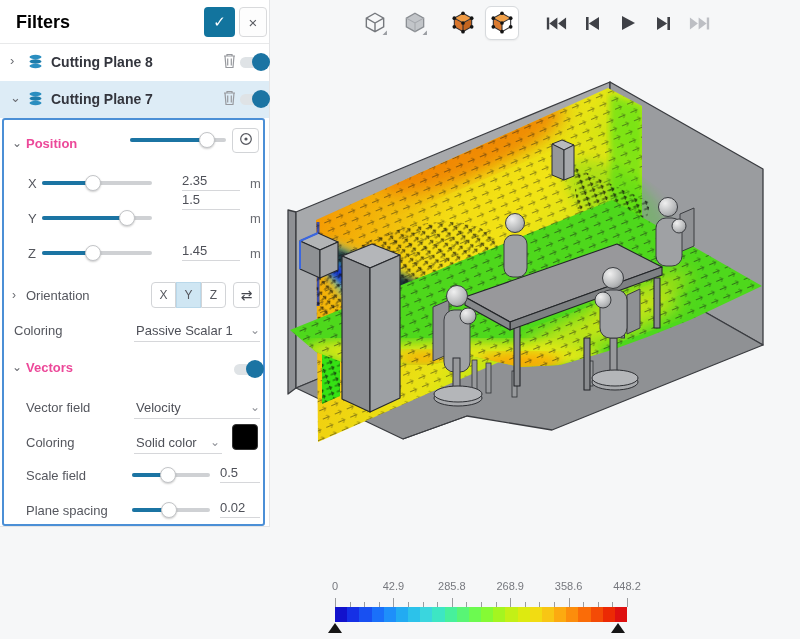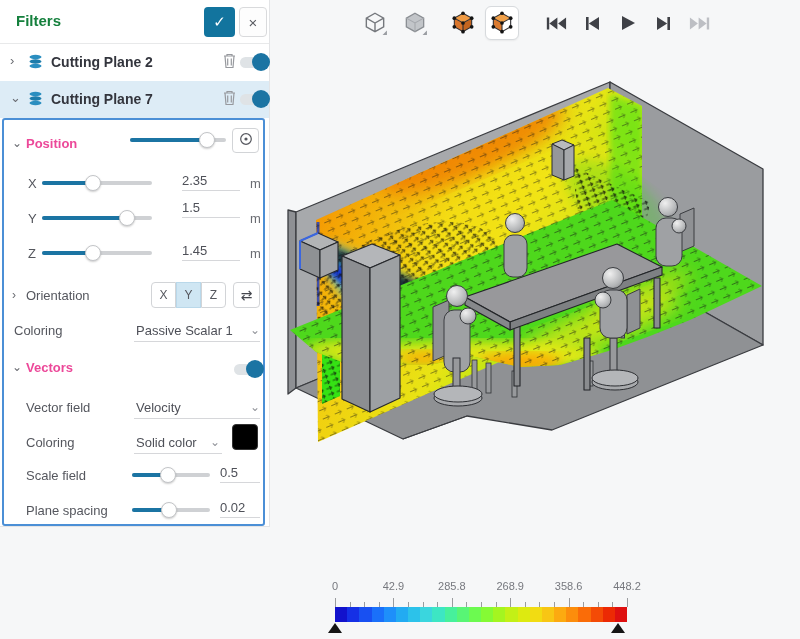--- a/index.html
+++ b/index.html
@@ -5,21 +5,21 @@
   * { margin:0; padding:0; box-sizing:border-box; }
   html,body { width:800px; height:639px; overflow:hidden; background:#f6f7f8;
     font-family:"Liberation Sans", sans-serif; color:#4e5058; }
   .app { position:relative; width:800px; height:639px; }
 
   
   .panel { position:absolute; left:0; top:0; width:270px; height:527px; background:#fff;
     border-right:1px solid #e3e4e6; border-bottom:1px solid #e3e4e6; }
   .panel-header { position:absolute; left:0; top:0; width:100%; height:44px;
     border-bottom:1px solid #e8e9ea; }
-  .panel-title { position:absolute; left:16px; top:12px; font-size:15px; font-weight:bold; color:#15803d; }
+  .panel-title { position:absolute; left:16px; top:12px; font-size:18px; font-weight:bold; color:#000000; }
   .btn-apply { position:absolute; left:204px; top:7px; width:31px; height:30px; border:none;
     border-radius:4px; background:#12749e; color:#fff; font-size:15px; cursor:pointer; }
   .btn-close { position:absolute; left:239px; top:7px; width:28px; height:30px;
     border:1px solid #d9dadc; border-radius:4px; background:#fdfdfd; color:#5a5c62; font-size:15px; cursor:pointer; }
 
   .filter-row { position:absolute; left:0; width:100%; height:37px; }
   .filter-row.selected { background:#ddecf6; }
   .chev { position:absolute; left:10px; top:9px; font-size:13px; color:#6a6c72; width:12px; }
   .plane-ico { position:absolute; left:27px; top:9px; }
   .fname { position:absolute; left:51px; top:10px; font-size:14px; font-weight:bold; color:#33353d; }
@@ -96,21 +96,21 @@
       </button>
     </div>
 
     <div class="filter-row" style="top:44px;">
       <span class="chev">›</span>
       <svg class="plane-ico" width="17" height="17" viewBox="0 0 17 17">
         <ellipse cx="8.5" cy="4" rx="6" ry="2.2" fill="#2a8ec0"></ellipse>
         <ellipse cx="8.5" cy="8.5" rx="6" ry="2.2" fill="#1d7cab"></ellipse>
         <ellipse cx="8.5" cy="13" rx="6" ry="2.2" fill="#2a8ec0"></ellipse>
       </svg>
-      <span class="fname">Cutting Plane 2</span>
+      <span class="fname">Cutting Plane 8</span>
       <button class="trash-btn">
         <svg width="15" height="17" viewBox="0 0 15 17">
           <path d="M2,4 h11 M5,4 V2.5 h5 V4 M3,4 l1,11.5 h7 L12,4 M5.7,6.5 v7 M9.3,6.5 v7" stroke="#97999e" stroke-width="1.2" fill="none"></path>
         </svg>
       </button>
       <span class="tg">
           <i></i>
         </span>
     </div>
 
@@ -156,21 +156,21 @@
       </div>
       <span class="valbox" style="left:178px; top:53px; width:58px;">2.35</span>
       <span class="unit" style="left:246px; top:56px;">m</span>
 
       <span class="lbl" style="left:24px; top:91px;">Y</span>
       <div class="sl" style="left:38px; top:90px; width:110px;">
         <div class="track"></div>
           <div class="fill" style="width:77%"></div>
           <div class="thumb" style="left:77%"></div>
       </div>
-      <span class="valbox" style="left:178px; top:80px; width:58px;">1.5</span>
+      <span class="valbox" style="left:178px; top:72px; width:58px;">1.5</span>
       <span class="unit" style="left:246px; top:91px;">m</span>
 
       <span class="lbl" style="left:24px; top:126px;">Z</span>
       <div class="sl" style="left:38px; top:125px; width:110px;">
         <div class="track"></div>
           <div class="fill" style="width:46%"></div>
           <div class="thumb" style="left:46%"></div>
       </div>
       <span class="valbox" style="left:178px; top:123px; width:58px;">1.45</span>
       <span class="unit" style="left:246px; top:126px;">m</span>

